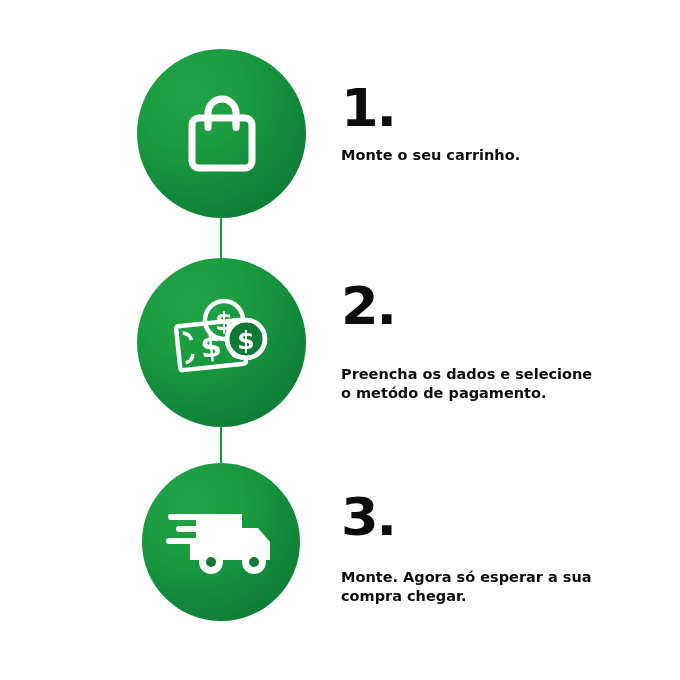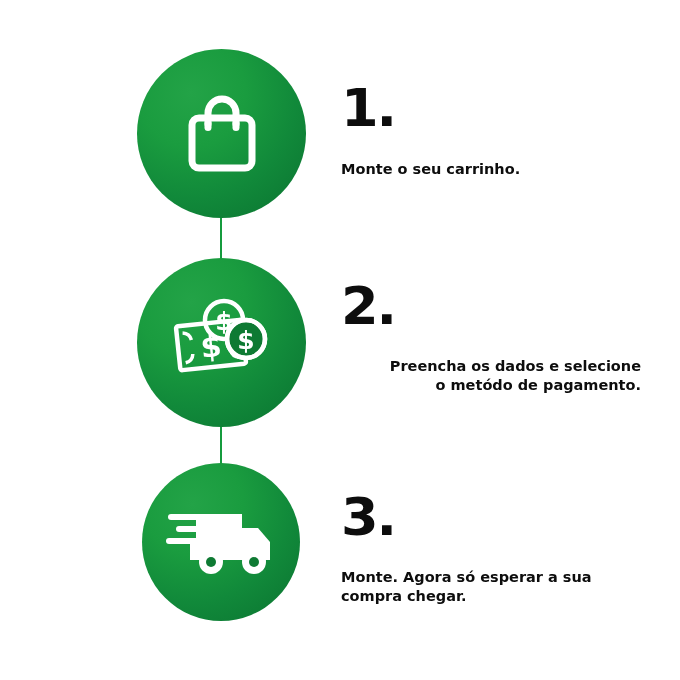--- a/index.html
+++ b/index.html
@@ -77,22 +77,22 @@
   }
   .caption {
     font-family: "DejaVu Sans", sans-serif;
     font-weight: 700;
     font-size: 14.5px;
     line-height: 19px;
     color: #0d0d0d;
     margin: 0;
     white-space: pre-line;
   }
-  .caption-1 { margin-top: 26px; }
-  .caption-2 { margin-top: 25px; text-align: right; }
+  .caption-1 { margin-top: 12px; }
+  .caption-2 { margin-top: 33px; }
   .caption-3 { margin-top: 25px; }
 </style>
 </head>
 <body>
 
 <div class="stage">
 
   <div class="connector connector-1"></div>
   <div class="connector connector-2"></div>
 

